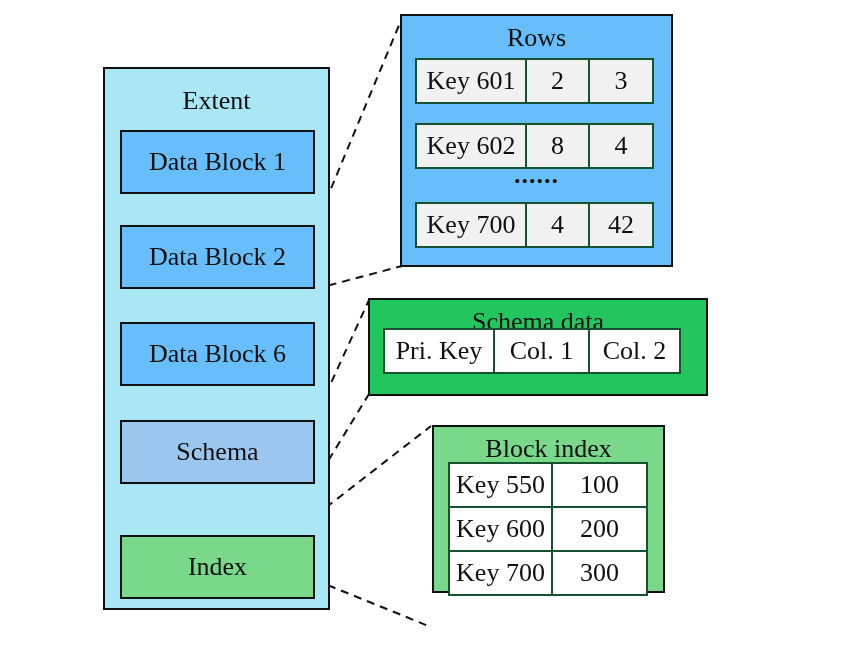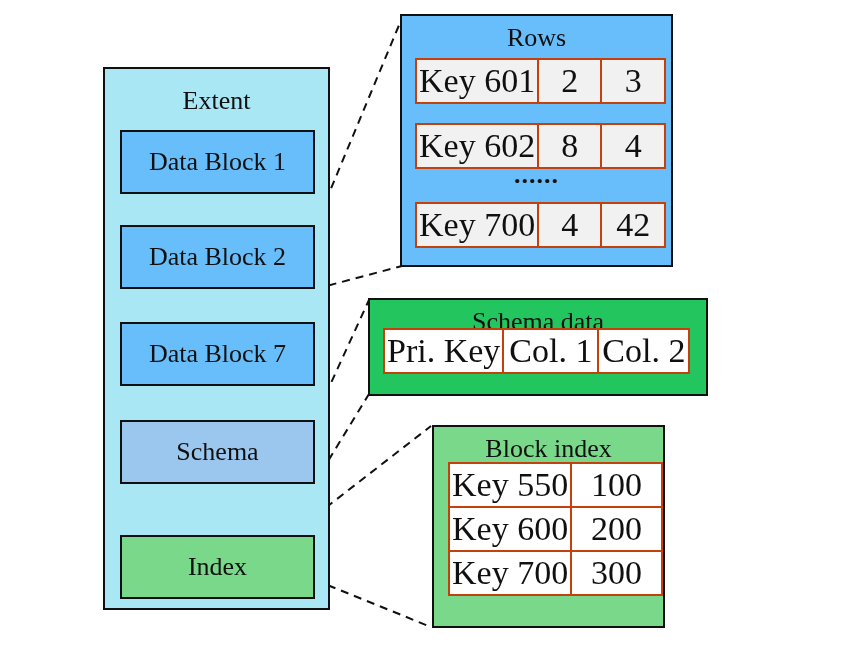--- a/index.html
+++ b/index.html
@@ -51,23 +51,23 @@
   .block-3 { top:253px; }
   .block-4 { top:351px; }
   .block-5 { top:466px; }
   
   .rows-panel { left:400px; top:14px; width:273px; height:253px; background:#68befa; }
   table.strip {
     position:absolute;
     border-collapse:collapse;
   }
   table.strip td {
-    border:2px solid #c2410c;
+    border:2px solid #14532d;
     text-align:center;
-    font-size:34px;
+    font-size:26px;
     height:44px;
     padding:0 2px;
     white-space:nowrap;
   }
   .rows-panel td { background:#f1f1f1; }
   .rows-panel td.c-key { width:110px; }
   .rows-panel td.c-v1  { width:63px; }
   .rows-panel td.c-v2  { width:64px; }
   .strip-1 { left:13px; top:42px; }
   .strip-2 { left:13px; top:107px; }
@@ -82,21 +82,21 @@
     line-height:1;
   }
   
   .schema-panel { left:368px; top:298px; width:340px; height:98px; background:#22c55e; }
   .schema-panel table.strip { left:13px; top:28px; }
   .schema-panel td { background:#ffffff; height:46px; }
   .schema-panel td.c-pk { width:110px; }
   .schema-panel td.c-c1 { width:95px; }
   .schema-panel td.c-c2 { width:91px; }
   
-  .index-panel { left:432px; top:425px; width:233px; height:203px; background:#79d88a; }
+  .index-panel { left:432px; top:425px; width:233px; height:168px; background:#79d88a; }
   .index-panel table.strip { left:14px; top:35px; }
   .index-panel td { background:#ffffff; height:44px; }
   .index-panel td.c-ik { width:103px; }
   .index-panel td.c-iv { width:95px; }
 </style>
 </head>
 <body>
 
 <div class="stage">
 
@@ -106,21 +106,21 @@
     <line x1="314" y1="420" x2="369" y2="300"></line>
     <line x1="314" y1="484" x2="369" y2="394"></line>
     <line x1="315" y1="516" x2="431" y2="426"></line>
     <line x1="315" y1="580" x2="431" y2="627"></line>
   </svg>
 
   <div class="panel extent">
     <div class="panel-title extent-title">Extent</div>
     <div class="block data block-1">Data Block 1</div>
     <div class="block data block-2">Data Block 2</div>
-    <div class="block data block-3">Data Block 7</div>
+    <div class="block data block-3">Data Block 6</div>
     <div class="block schema block-4">Schema</div>
     <div class="block index block-5">Index</div>
   </div>
 
   <div class="panel rows-panel">
     <div class="panel-title">Rows</div>
     <table class="strip strip-1">
       <tbody>
           <tr>
         <td class="c-key">Key 601</td>

